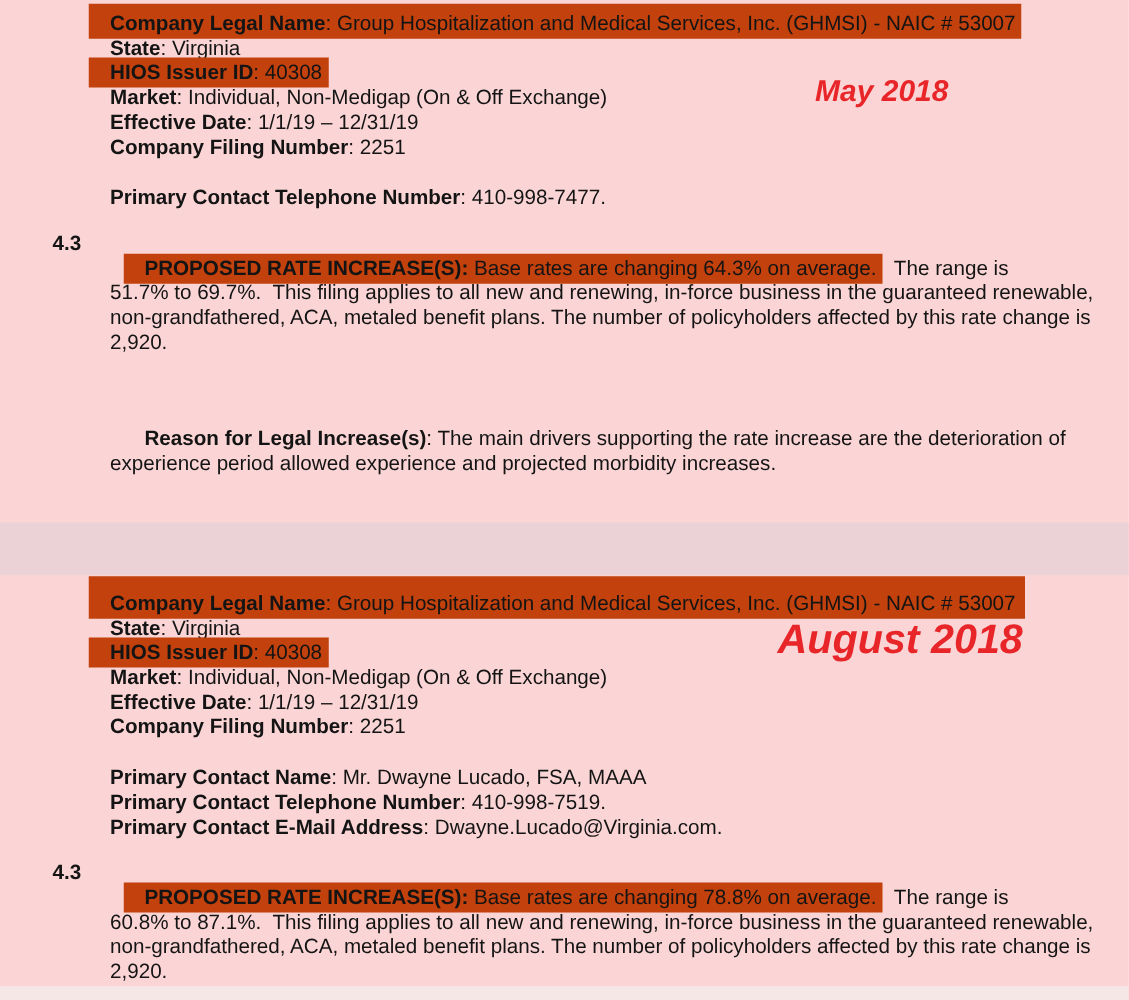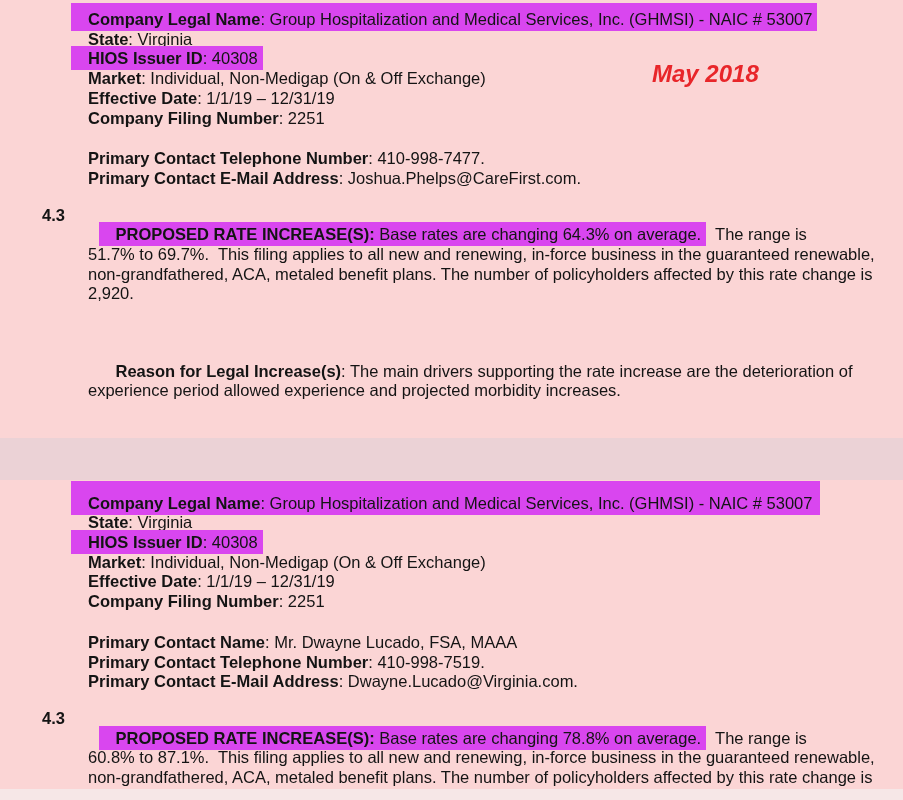--- a/index.html
+++ b/index.html
@@ -12,21 +12,21 @@
     font-family: "Liberation Sans", sans-serif;
     font-size: 16.5px;
     line-height: 19.7px;
     color: #141414;
     font-weight: normal;
   }
   .content { margin-left: 88px; margin-right: 14px; }
   .line { white-space: pre-wrap; }
   .lbl { font-weight: bold; }
   .hl {
-    background: #d946ef;
+    background: #c2410c;
     padding: 3px 5px 3px 17px;
     margin-left: -17px;
     box-decoration-break: clone;
   }
   .hl-t6  { padding-top: 7px; }
   .hl-t12 { padding-top: 13px; padding-right: 8px; }
   .sec-1 { padding-top: 10px; }
   .sec-2 { padding-top: 14px; }
   .contact-block { margin-top: 21px; }
   .rate-row { margin-top: 17px; position: relative; white-space: pre-wrap; }
@@ -53,34 +53,34 @@
   }
   .stamp-1 { left: 652px; top: 64px;  font-size: 24px; }
   .stamp-2 { left: 622px; top: 501px; font-size: 33px; }
 </style>
 </head>
 <body>
 
 <div class="page">
 
   <div class="stamp stamp-1">May 2018</div>
+  <div class="stamp stamp-2">August 2018</div>
 
   <section class="sec-1 content">
     <div class="info-block">
       <div class="line"><span class="hl hl-t6"><span class="lbl">Company Legal Name</span><span>: Group Hospitalization and Medical Services, Inc. (GHMSI) - NAIC # 53007</span></span></div>
       <div class="line"><span class="lbl">State</span><span>: Virginia</span></div>
       <div class="line"><span class="hl"><span class="lbl">HIOS Issuer ID</span><span>: 40308</span></span></div>
       <div class="line"><span class="lbl">Market</span><span>: Individual, Non-Medigap (On &amp; Off Exchange)</span></div>
       <div class="line"><span class="lbl">Effective Date</span><span>: 1/1/19 – 12/31/19</span></div>
       <div class="line"><span class="lbl">Company Filing Number</span><span>: 2251</span></div>
     </div>
 
     <div class="contact-block">
       <div class="line"><span class="lbl">Primary Contact Telephone Number</span><span>: 410-998-7477.</span></div>
-      <div class="line"><span class="lbl">Primary Contact E-Mail Address</span><span>: Joshua.Phelps@CareFirst.com.</span></div>
     </div>
 
     <div class="rate-row">
       <span class="item-num">4.3</span><span class="hl"><span class="lbl">PROPOSED RATE INCREASE(S):</span><span> Base rates are changing 64.3% on average.</span></span><span>  The range is
 51.7% to 69.7%.  This filing applies to all new and renewing, in-force business in the guaranteed renewable,
 non-grandfathered, ACA, metaled benefit plans. The number of policyholders affected by this rate change is
 2,920.</span>
     </div>
 
     <div class="reason-block">

